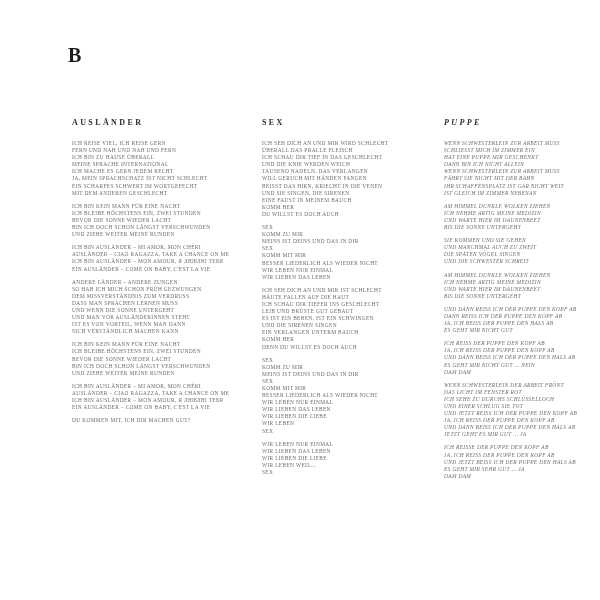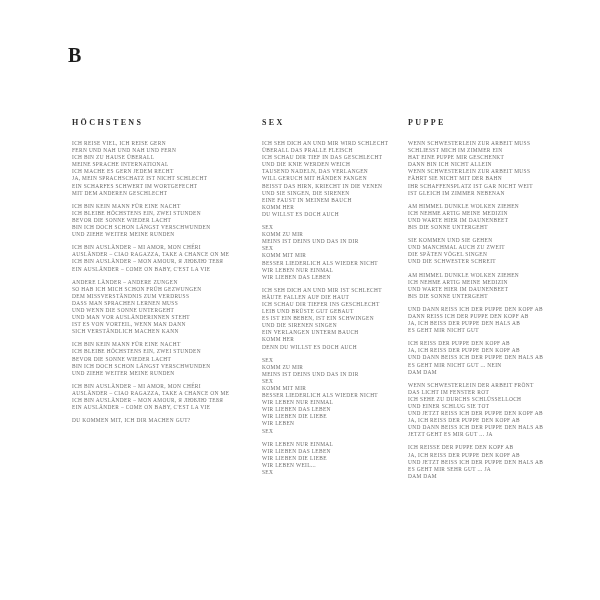--- a/index.html
+++ b/index.html
@@ -21,21 +21,21 @@
     letter-spacing: 0.5px;
   }
   .columns { position: absolute; left: 0; top: 0; width: 100%; height: 100%; }
   .song-column {
     position: absolute;
     top: 118px;
     white-space: nowrap;
   }
   .song-column:nth-child(1) { left: 72px; }
   .song-column:nth-child(2) { left: 262px; }
-  .song-column:nth-child(3) { left: 408px; }
+  .song-column:nth-child(3) { left: 444px; font-style: italic; }
   .song-title {
     font-size: 8px;
     font-weight: 700;
     letter-spacing: 2.4px;
     color: #2e2e2e;
     margin: 0 0 13px 0;
   }
   .stanza { margin: 0 0 6px 0; }
   .lyric-line {
     display: block;
@@ -46,21 +46,21 @@
     font-weight: 400;
   }
 </style>
 </head>
 <body>
 
 <div class="page">
   <div class="section-letter">B</div>
   <div class="columns" id="columns">
       <div class="song-column">
-        <div class="song-title">HÖCHSTENS</div>
+        <div class="song-title">AUSLÄNDER</div>
         <div class="stanza">
           <span class="lyric-line">ICH REISE VIEL, ICH REISE GERN</span>
           <span class="lyric-line">FERN UND NAH UND NAH UND FERN</span>
           <span class="lyric-line">ICH BIN ZU HAUSE ÜBERALL</span>
           <span class="lyric-line">MEINE SPRACHE INTERNATIONAL</span>
           <span class="lyric-line">ICH MACHE ES GERN JEDEM RECHT</span>
           <span class="lyric-line">JA, MEIN SPRACHSCHATZ IST NICHT SCHLECHT</span>
           <span class="lyric-line">EIN SCHARFES SCHWERT IM WORTGEFECHT</span>
           <span class="lyric-line">MIT DEM ANDEREN GESCHLECHT</span>
         </div>

